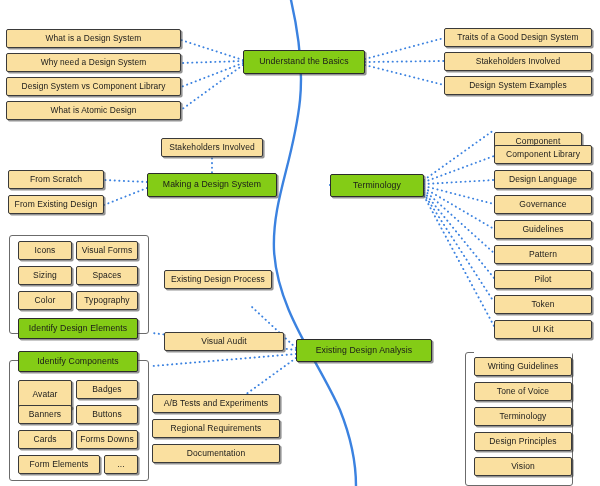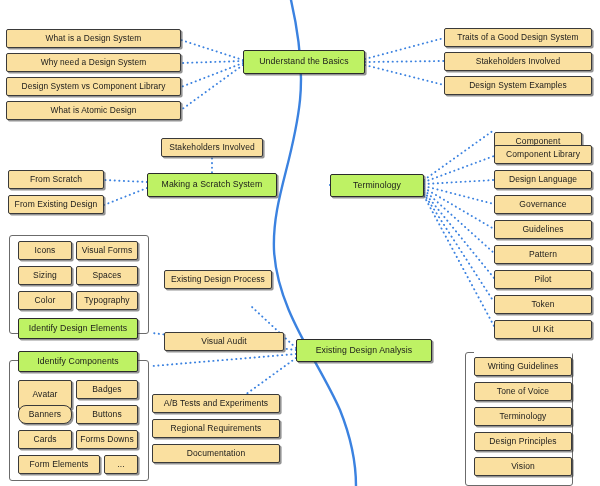--- a/index.html
+++ b/index.html
@@ -19,21 +19,21 @@
     color:#1a1a1a;
     font-size:8.5px;
     line-height:1.05;
     letter-spacing:.1px;
     box-shadow:1.6px 1.6px 0 rgba(60,60,60,.55);
     padding:8px 3px;
     white-space:nowrap;
     overflow:hidden;
   }
   .node.main{
-    background:#bef264;
+    background:#84cc16;
     border:1.6px solid #2b2b2b;
     font-size:8.7px;
   }
   .node.wide{font-size:8.4px;}
   .group{
     position:absolute;box-sizing:border-box;
     border:1.3px solid #6b6b6b;
     border-radius:3px;
     background:transparent;
     z-index:0;
@@ -93,21 +93,21 @@
 
   <div class="node wide" style="left:6px;top:29px;width:175px;height:19px;">What is a Design System</div>
   <div class="node wide" style="left:6px;top:53px;width:175px;height:19px;">Why need a Design System</div>
   <div class="node wide" style="left:6px;top:77px;width:175px;height:19px;">Design System vs Component Library</div>
   <div class="node wide" style="left:6px;top:101px;width:175px;height:19px;">What is Atomic Design</div>
 
   <div class="node wide" style="left:444px;top:28px;width:148px;height:19px;">Traits of a Good Design System</div>
   <div class="node wide" style="left:444px;top:52px;width:148px;height:19px;">Stakeholders Involved</div>
   <div class="node wide" style="left:444px;top:76px;width:148px;height:19px;">Design System Examples</div>
 
-  <div class="node main" style="left:147px;top:173px;width:130px;height:24px;">Making a Scratch System</div>
+  <div class="node main" style="left:147px;top:173px;width:130px;height:24px;">Making a Design System</div>
   <div class="node" style="left:161px;top:138px;width:102px;height:19px;">Stakeholders Involved</div>
   <div class="node" style="left:8px;top:170px;width:96px;height:19px;">From Scratch</div>
   <div class="node" style="left:8px;top:195px;width:96px;height:19px;">From Existing Design</div>
 
   <div class="node main" style="left:330px;top:174px;width:94px;height:23px;">Terminology</div>
 
   <div class="node" style="left:494px;top:120px;width:88px;height:19px;margin-top:12px;">Component</div>
   <div class="node" style="left:494px;top:145px;width:98px;height:19px;">Component Library</div>
   <div class="node" style="left:494px;top:170px;width:98px;height:19px;">Design Language</div>
   <div class="node" style="left:494px;top:195px;width:98px;height:19px;">Governance</div>
@@ -136,21 +136,21 @@
   <div class="node" style="left:18px;top:291px;width:54px;height:19px;">Color</div>
   <div class="node" style="left:76px;top:291px;width:62px;height:19px;">Typography</div>
   <div class="node main" style="left:18px;top:318px;width:120px;height:21px;">Identify Design Elements</div>
 
   <div class="group" style="left:9px;top:360px;width:140px;height:121px;"></div>
   <div class="grp-mask" style="left:18px;top:354px;width:118px;height:14px;"></div>
 
   <div class="node main" style="left:18px;top:351px;width:120px;height:21px;">Identify Components</div>
   <div class="node" style="left:18px;top:380px;width:54px;height:29px;">Avatar</div>
   <div class="node" style="left:76px;top:380px;width:62px;height:19px;">Badges</div>
-  <div class="node" style="left:18px;top:405px;width:54px;height:19px;border-radius:8px;">Banners</div>
+  <div class="node" style="left:18px;top:405px;width:54px;height:19px;">Banners</div>
   <div class="node" style="left:76px;top:405px;width:62px;height:19px;">Buttons</div>
   <div class="node" style="left:18px;top:430px;width:54px;height:19px;">Cards</div>
   <div class="node" style="left:76px;top:430px;width:62px;height:19px;">Forms Downs</div>
   <div class="node" style="left:18px;top:455px;width:82px;height:19px;">Form Elements</div>
   <div class="node" style="left:104px;top:455px;width:34px;height:19px;">...</div>
 
   <div class="group" style="left:465px;top:352px;width:108px;height:134px;"></div>
   <div class="grp-mask" style="left:474px;top:346px;width:98px;height:14px;"></div>
 
   <div class="node" style="left:474px;top:357px;width:98px;height:19px;">Writing Guidelines</div>

